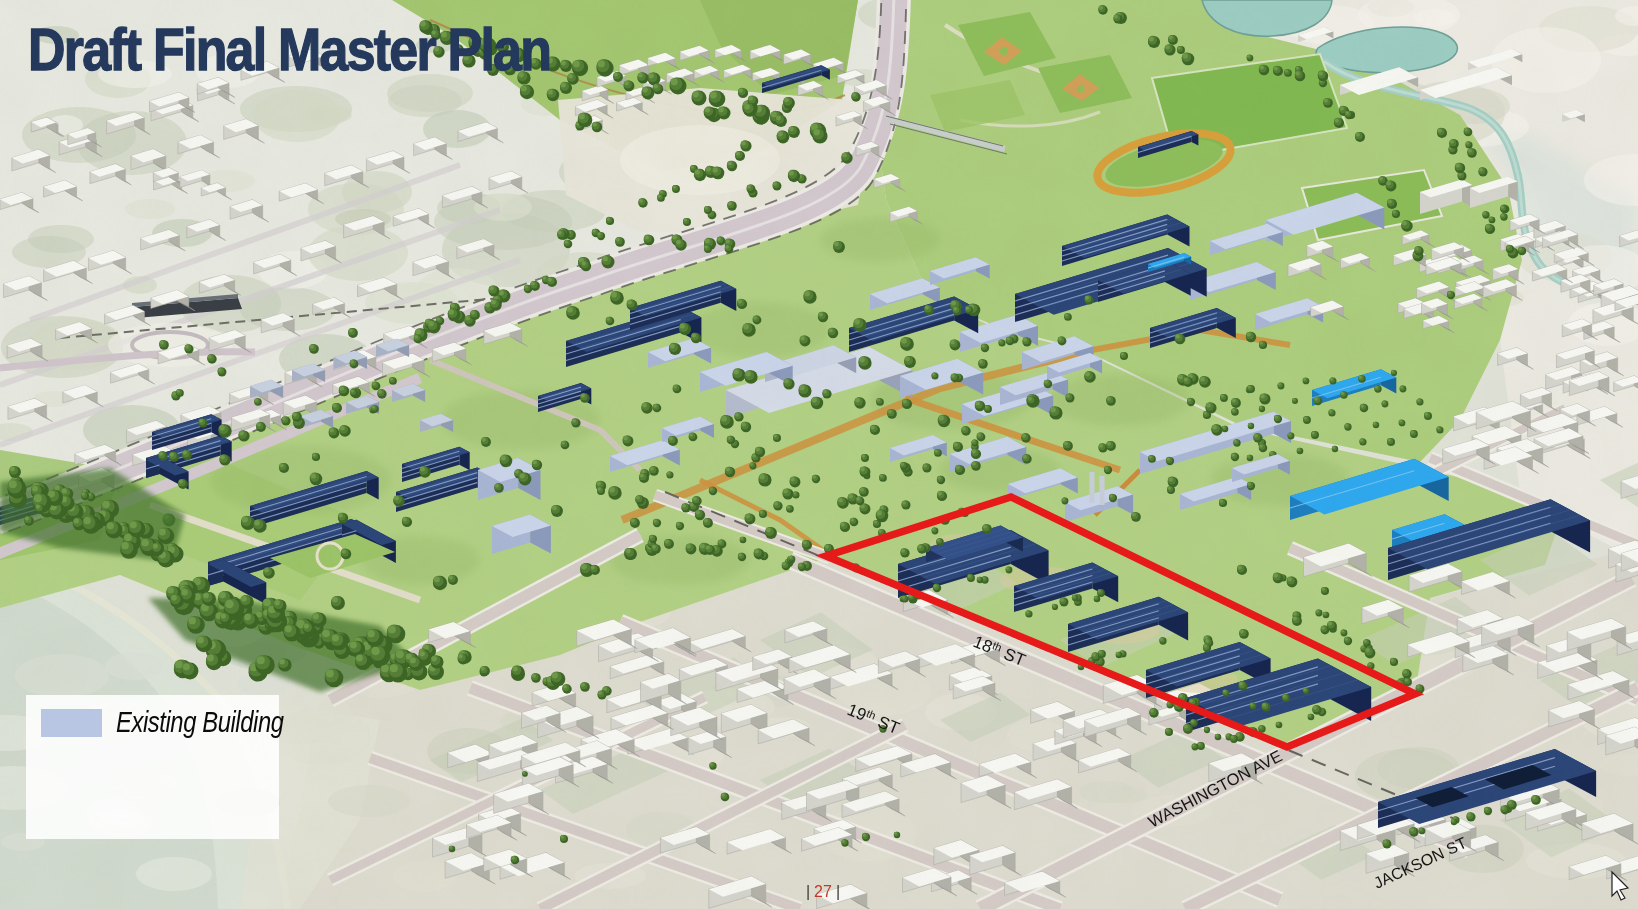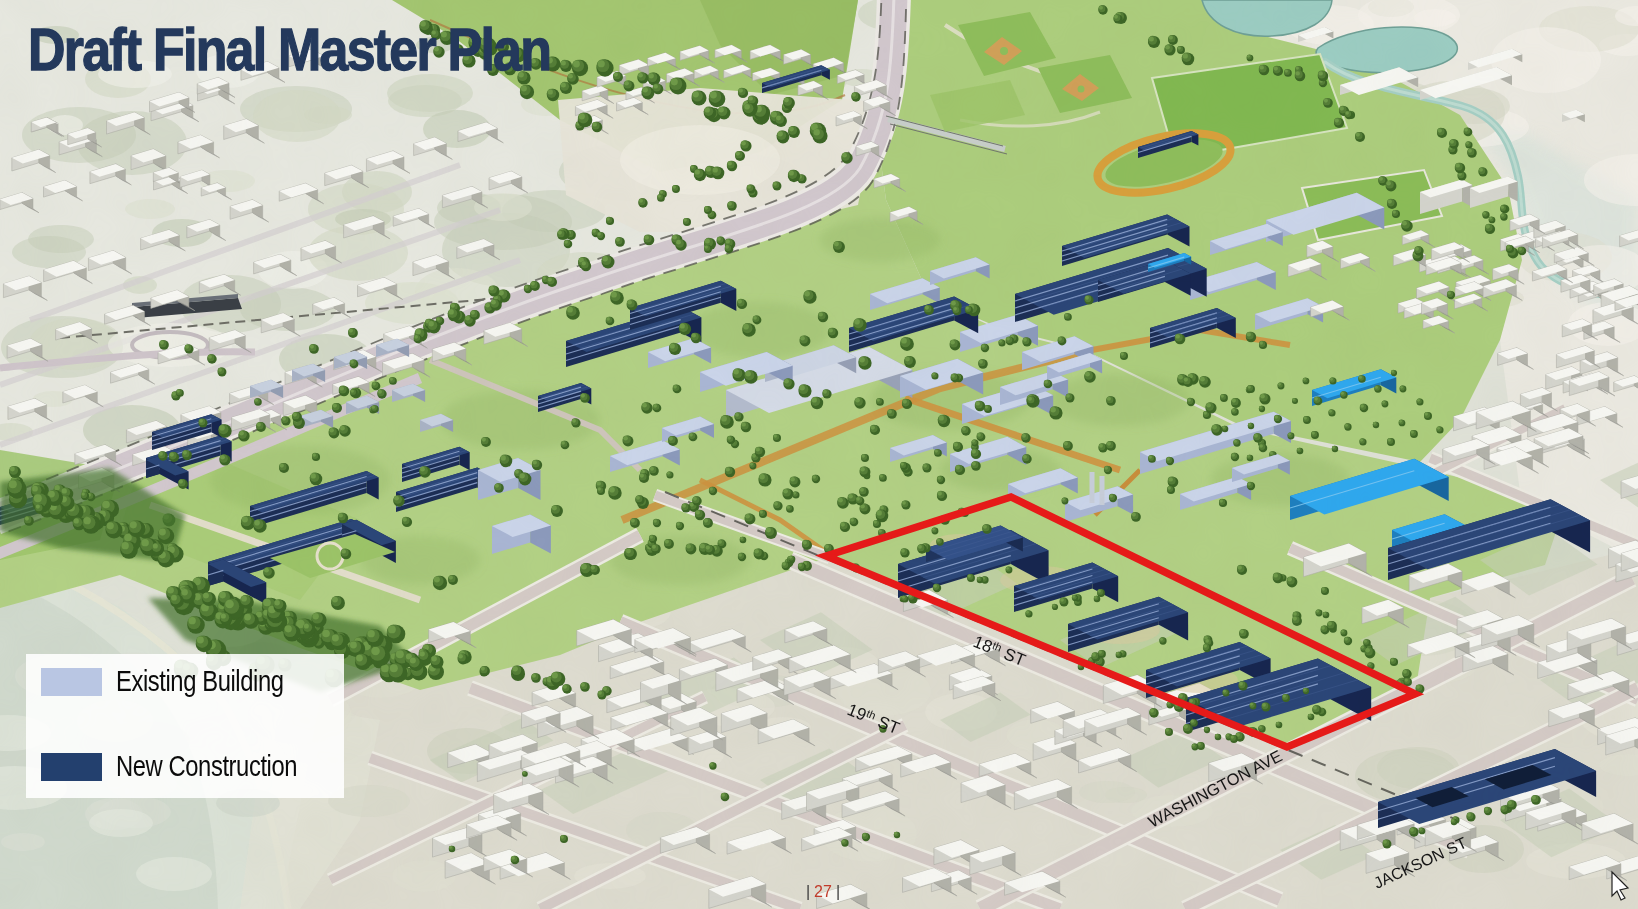--- a/index.html
+++ b/index.html
@@ -1,18 +1,18 @@
 <!DOCTYPE html>
 <html><head><meta charset="utf-8"><style>
 html,body{margin:0;padding:0;width:1638px;height:909px;overflow:hidden;background:#E0E2D8;}
 #scene{position:absolute;left:0;top:0;}
 .t{font-family:"Liberation Sans",sans-serif;}
 #title{position:absolute;left:28px;top:16px;font-size:59px;font-weight:700;color:#24395C;
 letter-spacing:-2px;-webkit-text-stroke:1.3px #24395C;transform:scaleX(0.88);transform-origin:left top;white-space:nowrap;}
-#legend{position:absolute;left:26px;top:654px;width:318px;height:144px;background:rgba(255,255,255,0.88);}
+#legend{position:absolute;left:26px;top:695px;width:253px;height:144px;background:rgba(255,255,255,0.88);font-style:italic;}
 .lrow{position:absolute;left:15px;display:flex;align-items:center;}
 .sw{width:61px;height:28px;margin-right:14px;flex:none;}
 .lbl{font-size:29px;color:#0B0B0B;transform:scaleX(0.82);transform-origin:left center;white-space:nowrap;letter-spacing:-0.5px;}
 </style></head><body>
 
 <div id="scene"><svg width="1638" height="909" viewBox="0 0 1638 909">
 <defs>
 <g id="T">
           <circle r="5.5" fill="#3D6626"></circle>
           <circle cx="-1.3" cy="-1.5" r="4.1" fill="#557E37"></circle>
@@ -2592,16 +2592,12 @@
 <div id="title" class="t">Draft Final Master Plan</div>
 
 <div id="legend" class="t">
 
 <div class="lrow" style="top:11px">
       <div class="sw" style="background:#B9C6E3"></div>
       <div class="lbl">Existing Building</div>
     </div>
 
 
-<div class="lrow" style="top:96px">
-      <div class="sw" style="background:#23406E"></div>
-      <div class="lbl">New Construction</div>
-    </div>
 </div>
 </body></html>

